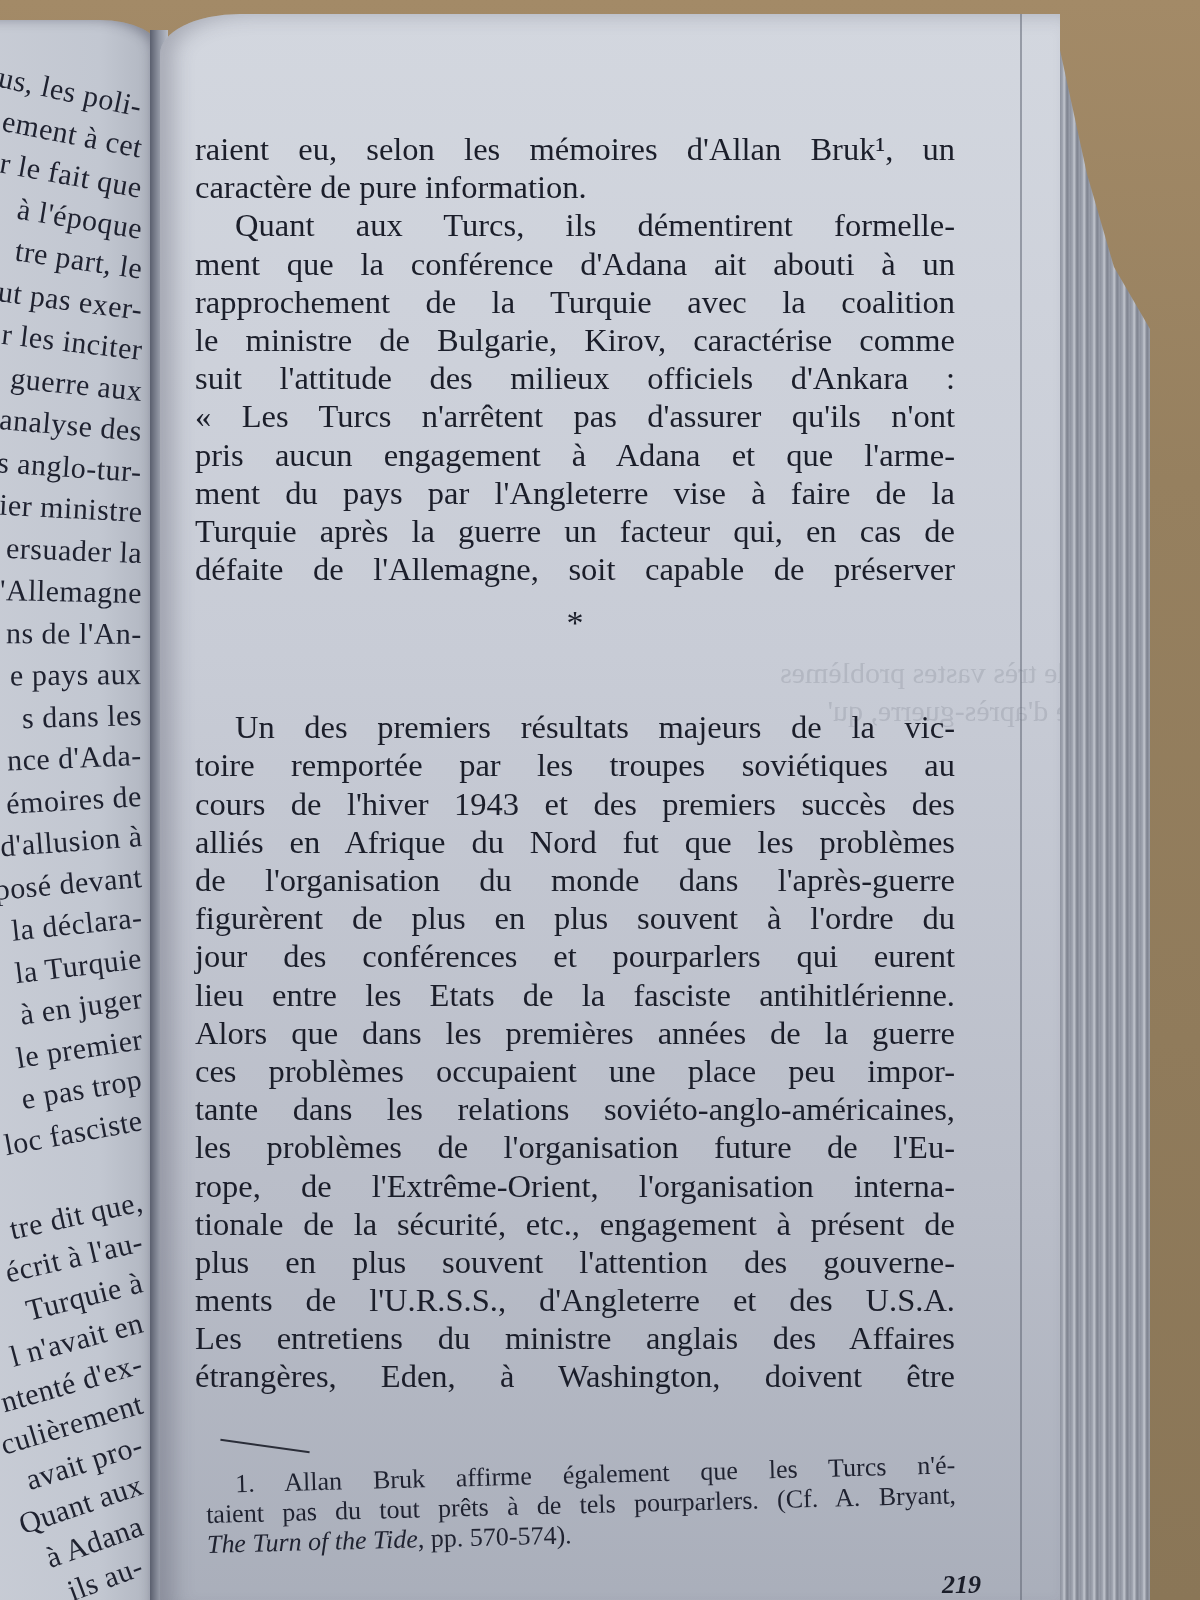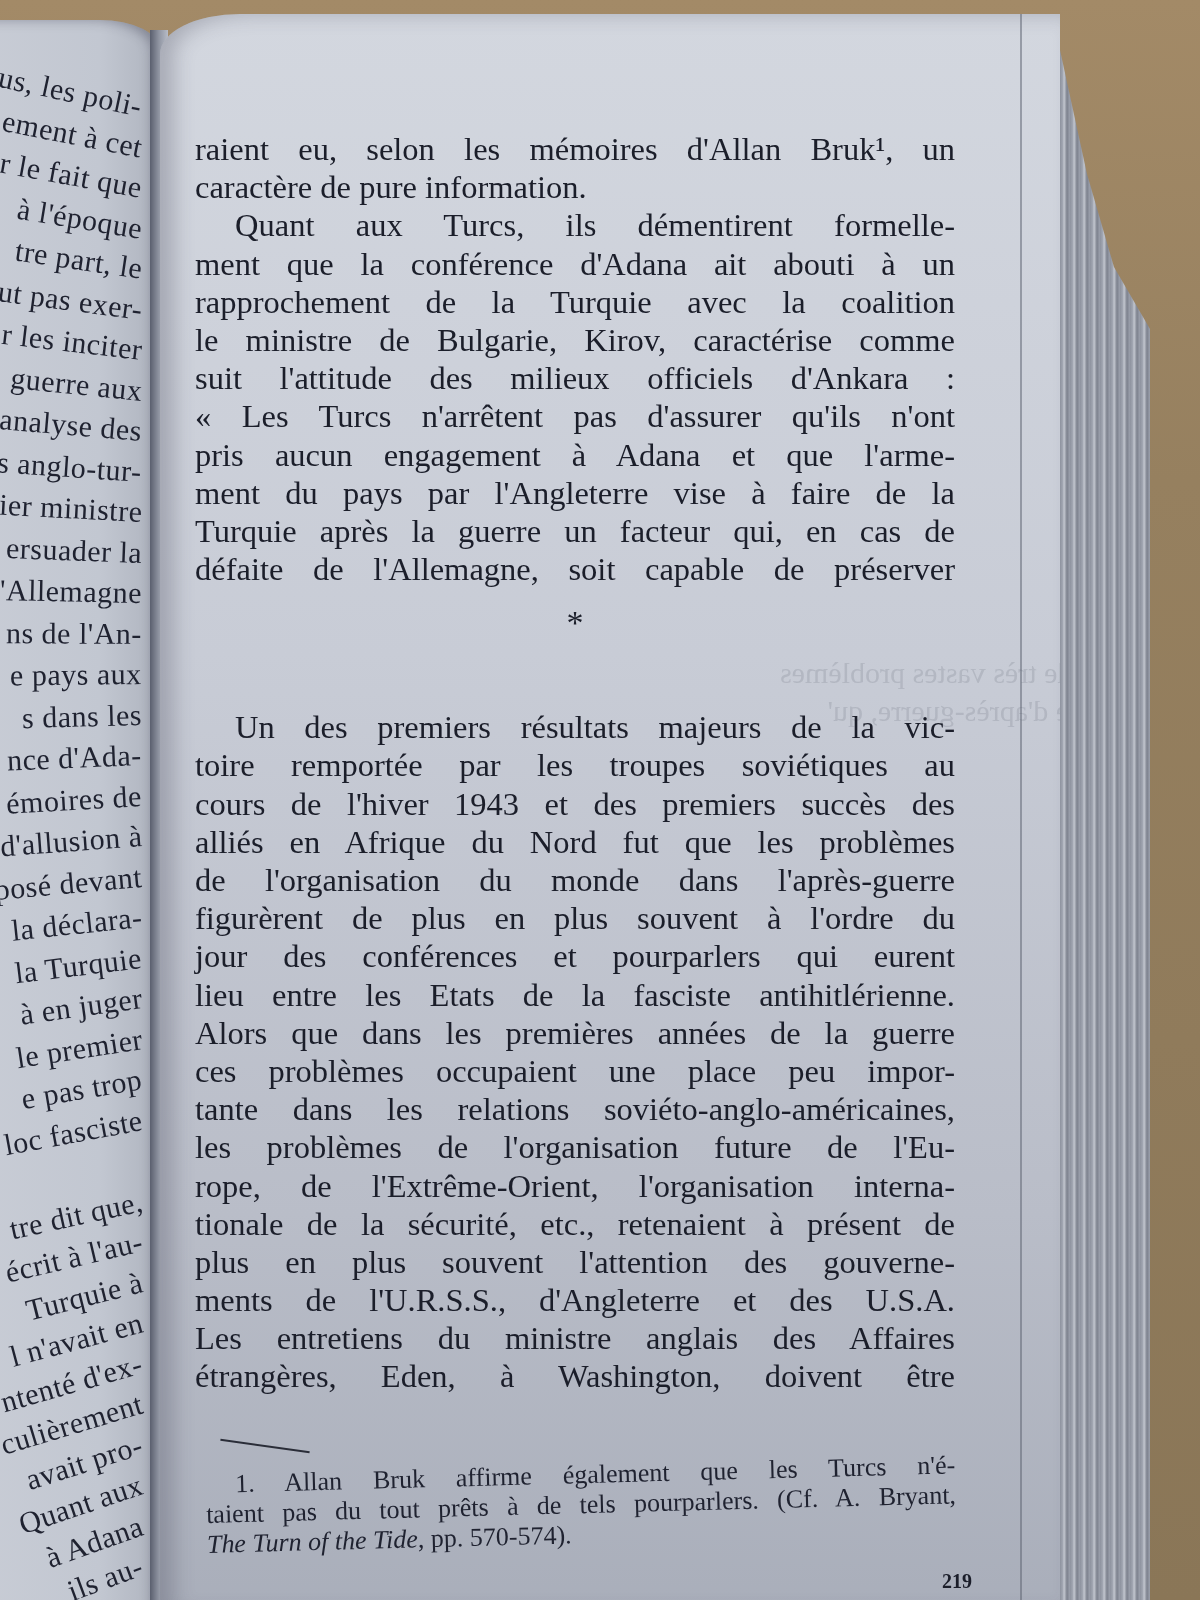--- a/index.html
+++ b/index.html
@@ -69,21 +69,21 @@
   }
   .footnote {
     position:absolute; left:205px; top:1470px; width:750px; color:#1f2230;
     font-size:26px; line-height:30px; transform:rotate(-1.5deg); transform-origin:left top;
   }
   .footnote .fline { display:block; white-space:nowrap; text-align:justify; text-align-last:justify; }
   .footnote .fline.last { text-align-last:left; }
   .footnote .fline.indent { padding-left:30px; box-sizing:border-box; }
   .footnote em { font-style:italic; }
   .page-number {
-    position:absolute; left:942px; top:1570px; font-size:20px; font-weight:bold; color:#1b1e2a;
+    position:absolute; left:942px; top:1570px; font-size:26px; font-weight:bold; color:#1b1e2a;font-style:italic;
   }
   .bleed {
     position:absolute; left:620px; top:640px; color:rgba(60,65,80,0.14);
     font-size:30px; line-height:38px; transform:scaleX(-1); white-space:nowrap;
   }
 </style>
 </head>
 <body>
 
 <div class="backdrop"></div>
@@ -164,21 +164,21 @@
       <span class="line">alliés en Afrique du Nord fut que les problèmes</span>
       <span class="line">de l'organisation du monde dans l'après-guerre</span>
       <span class="line">figurèrent de plus en plus souvent à l'ordre du</span>
       <span class="line">jour des conférences et pourparlers qui eurent</span>
       <span class="line">lieu entre les Etats de la fasciste antihitlérienne.</span>
       <span class="line">Alors que dans les premières années de la guerre</span>
       <span class="line">ces problèmes occupaient une place peu impor-</span>
       <span class="line">tante dans les relations soviéto-anglo-américaines,</span>
       <span class="line">les problèmes de l'organisation future de l'Eu-</span>
       <span class="line">rope, de l'Extrême-Orient, l'organisation interna-</span>
-      <span class="line">tionale de la sécurité, etc., retenaient à présent de</span>
+      <span class="line">tionale de la sécurité, etc., engagement à présent de</span>
       <span class="line">plus en plus souvent l'attention des gouverne-</span>
       <span class="line">ments de l'U.R.S.S., d'Angleterre et des U.S.A.</span>
       <span class="line">Les entretiens du ministre anglais des Affaires</span>
       <span class="line">étrangères, Eden, à Washington, doivent être</span>
     </div>
 </div>
 
 <div class="fn-rule"></div>
 
 <div class="footnote">

